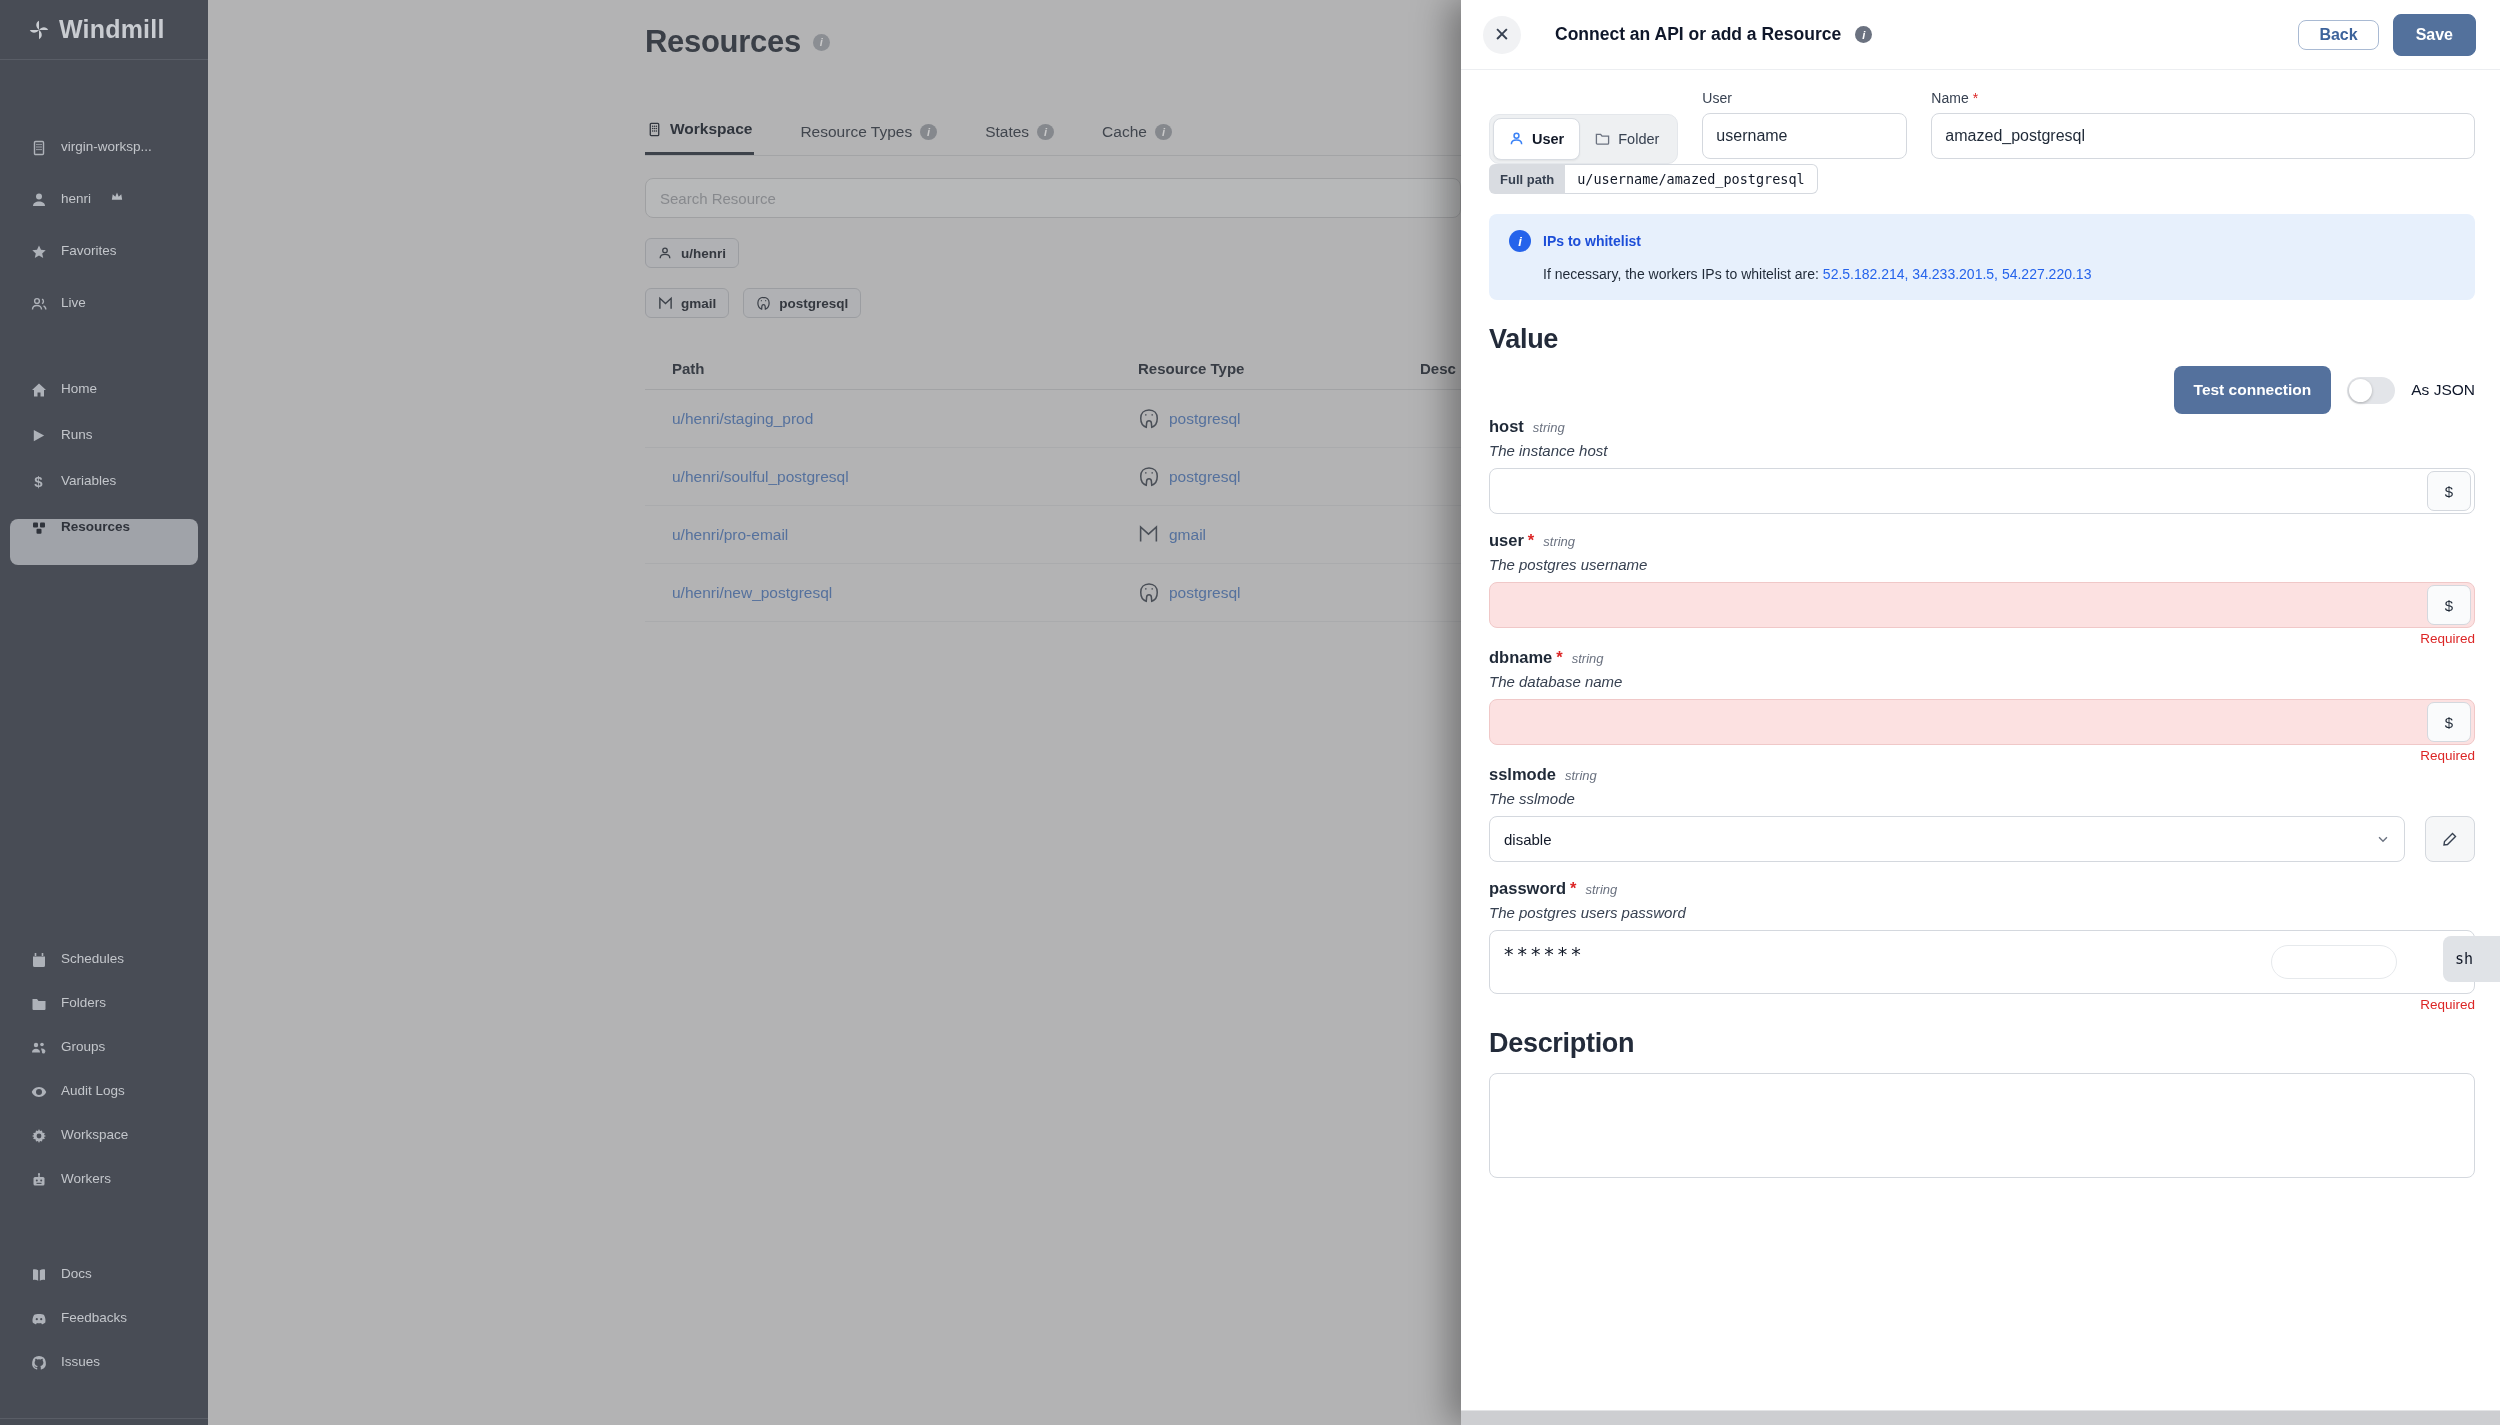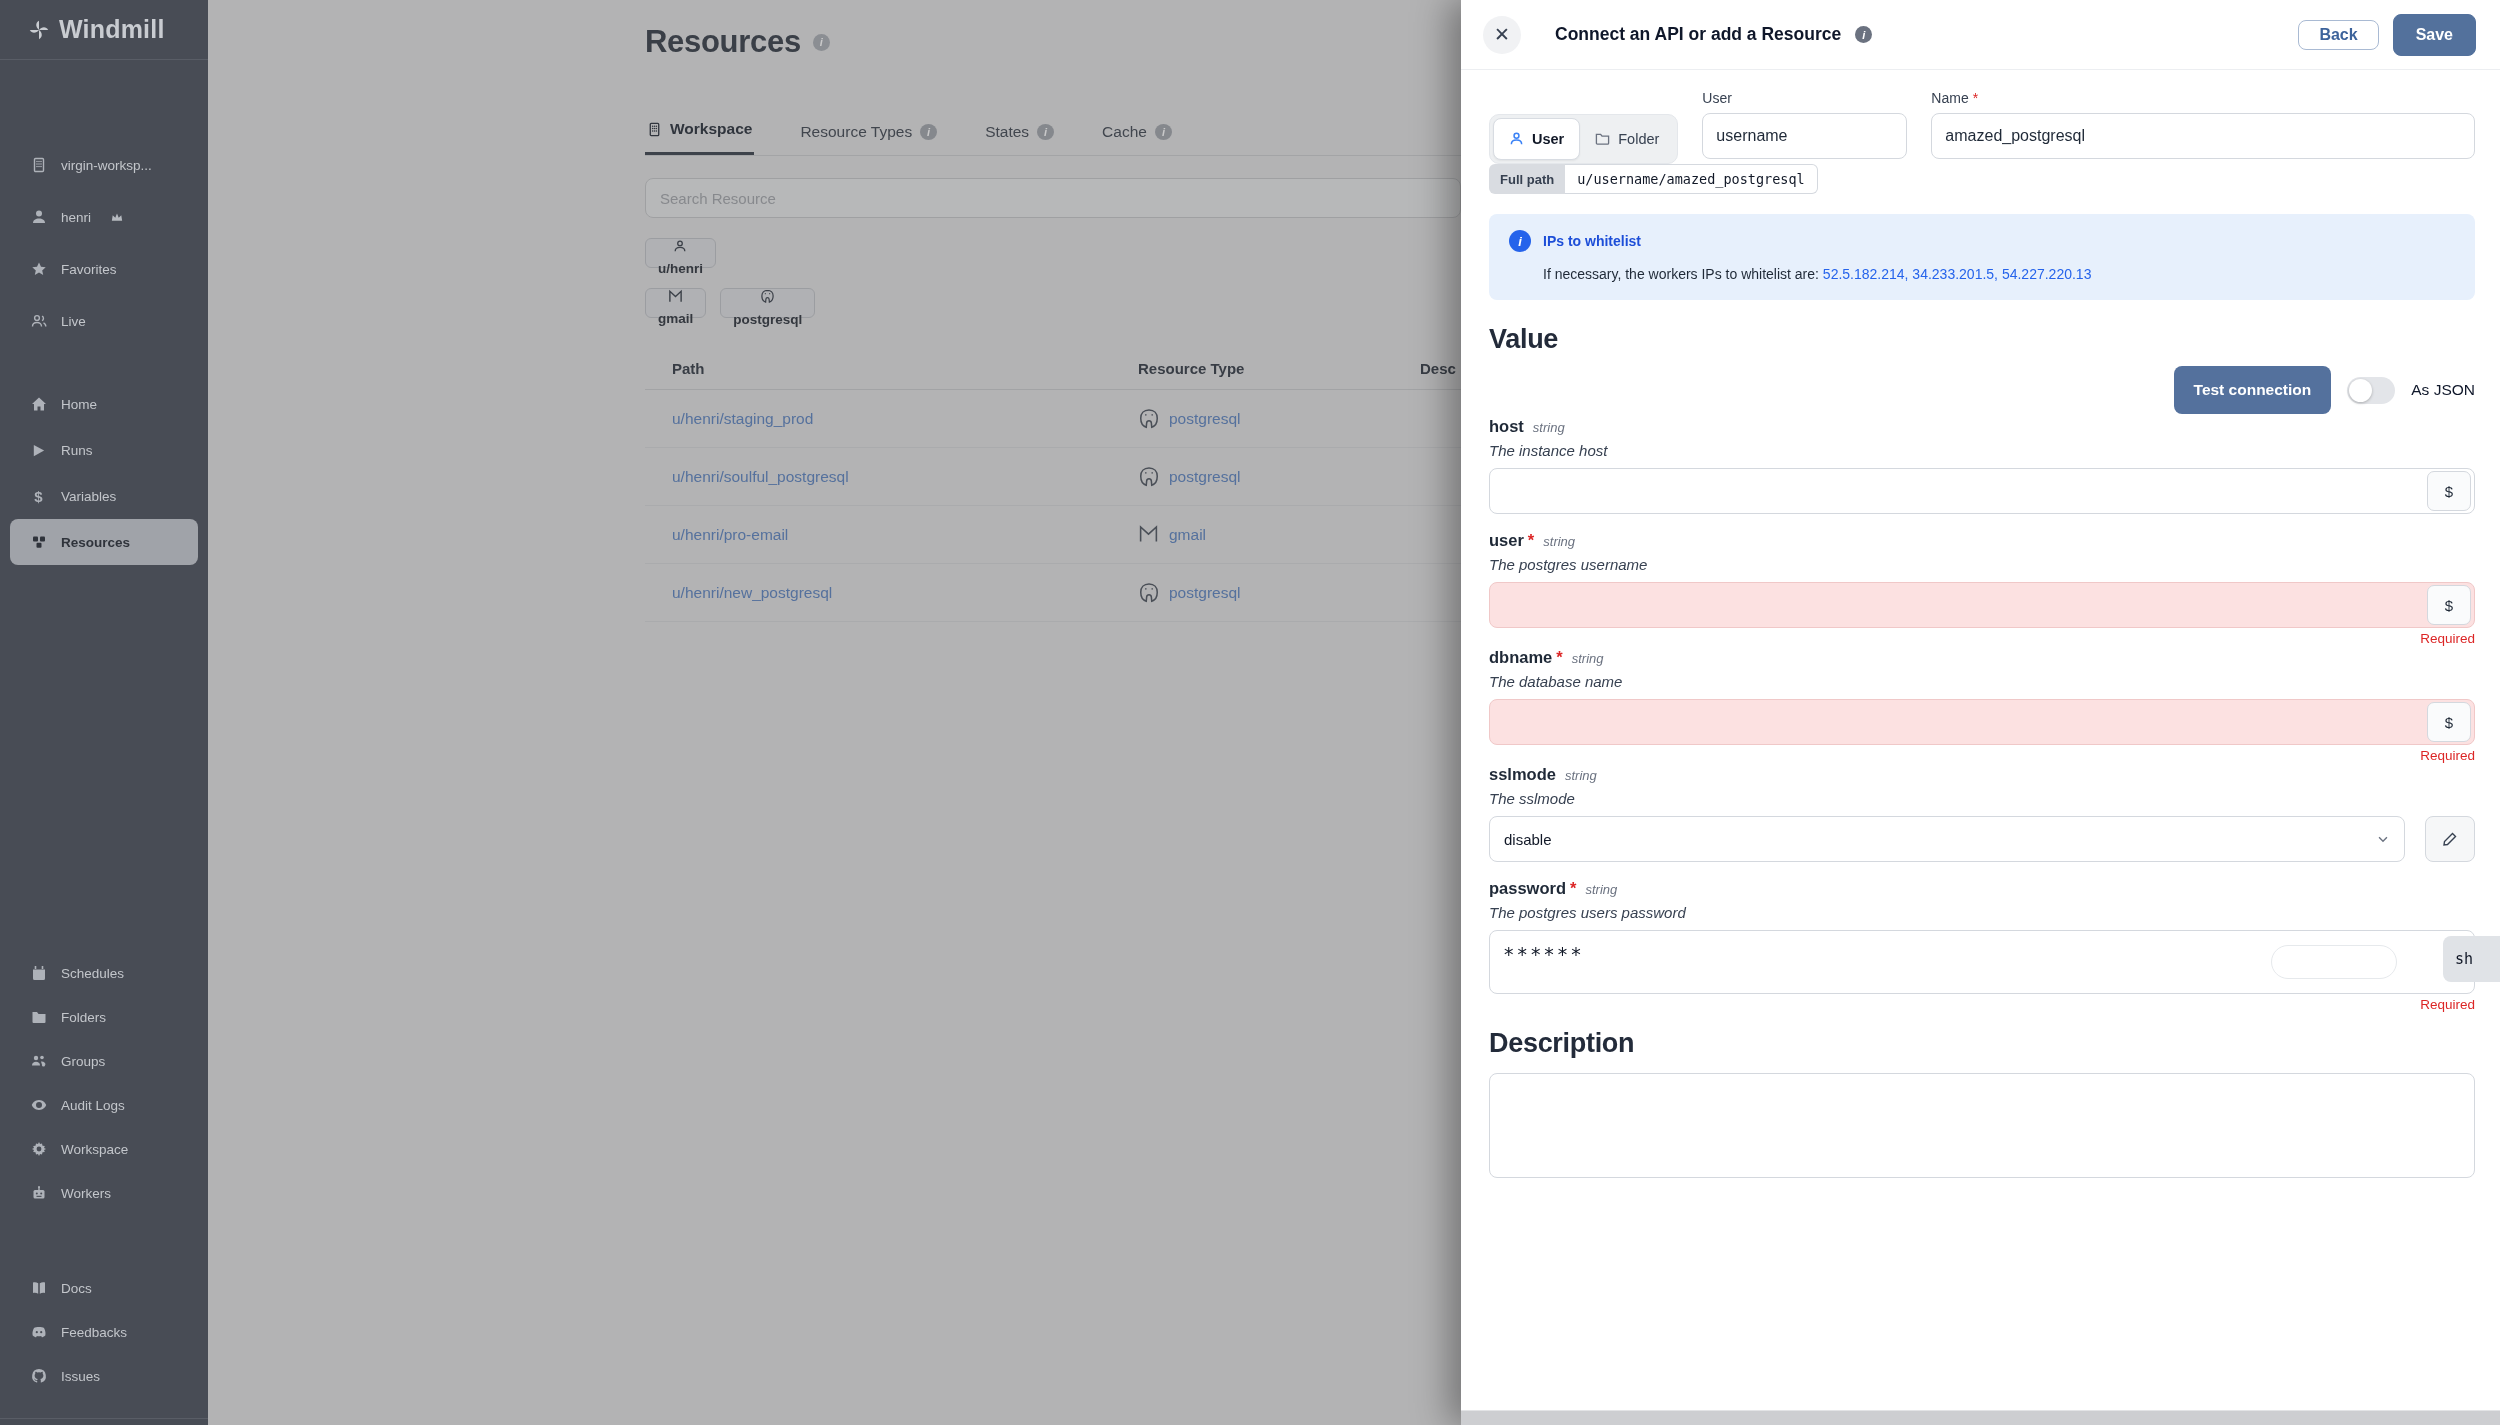--- a/index.html
+++ b/index.html
@@ -3,21 +3,21 @@
 <meta charset="utf-8">
 <style>
   * { margin:0; padding:0; box-sizing:border-box; }
   html,body { width:2500px; height:1425px; overflow:hidden; font-family:"Liberation Sans", sans-serif; background:#b3b3b4; }
 
   
   .sidebar { position:fixed; left:0; top:0; width:208px; height:1425px; background:#484c55; color:#c5c8cc; z-index:2; }
   .brand { height:60px; display:flex; align-items:center; gap:9px; padding-left:28px; border-bottom:1px solid #595d66; }
   .brand-name { font-size:25px; font-weight:bold; color:#c9ccd1; letter-spacing:.2px; }
   .side-sec { list-style:none; }
-  .side-item { display:flex; align-items:center; gap:14px; padding-left:30px; font-size:13.5px; color:#c3c6cb; cursor:pointer; }
+  .side-item { display:flex; align-items:flex-start; gap:14px; padding-left:30px; font-size:13.5px; color:#c3c6cb; cursor:pointer; }
   .side-item .sicon { width:17px; height:17px; flex:0 0 17px; color:#aeb2b9; display:flex; align-items:center; justify-content:center; }
   .sec-top { padding-top:79px; } .sec-top .side-item { height:52px; }
   .sec-main { padding-top:34px; } .sec-main .side-item { height:46px; }
   .sec-admin { padding-top:386px; } .sec-admin .side-item { height:44px; }
   .sec-footer { padding-top:51px; } .sec-footer .side-item { height:44px; }
   .side-item.active { background:#a0a3a9; color:#2f333b; border-radius:8px; margin:0 10px; padding-left:20px; font-weight:bold; }
   .side-item.active .sicon { color:#2f333b; }
   .side-divider { border-top:1px solid #595d66; margin-top:20px; }
   .crown { color:#b6bac0; margin-left:6px; }
   .dollar-glyph { font-size:15px; font-weight:bold; }
@@ -28,21 +28,21 @@
   .page-head { display:flex; align-items:center; gap:12px; padding-top:24px; }
   .page-title { font-size:31px; font-weight:bold; color:#3a3f47; letter-spacing:-.3px; }
   .info-dot { width:17px; height:17px; border-radius:50%; background:#8b8e93; color:#c9c9ca; font-size:11px; font-weight:bold; display:inline-flex; align-items:center; justify-content:center; font-style:italic; flex:0 0 17px; }
   .tabs { display:flex; align-items:flex-end; gap:44px; margin-top:50px; border-bottom:1px solid #a3a4a6; width:816px; }
   .tab { display:flex; align-items:center; gap:8px; font-size:15.5px; color:#41464e; padding:10px 2px 14px; cursor:pointer; }
   .tab.active { border-bottom:3px solid #3d424a; color:#30353d; font-weight:bold; }
   .tab .info-dot { width:16px; height:16px; background:#85888d; }
   .search-input { margin-top:22px; width:816px; height:40px; border:1px solid #9fa0a2; border-radius:8px; background:#b7b8b9; padding:0 14px; font-size:15px; color:#3c4149; outline:none; }
   .search-input::placeholder { color:#87898d; }
   .chips-row { margin-top:20px; display:flex; gap:14px; }
-  .chip { display:inline-flex; align-items:center; gap:8px; height:30px; padding:0 12px; border:1px solid #9b9da1; border-radius:6px; background:#b0b1b4; font-size:13.5px; font-weight:bold; color:#34383f; cursor:pointer;flex-direction:column; }
+  .chip { display:inline-flex; align-items:center; gap:8px; height:30px; padding:0 12px; border:1px solid #9b9da1; border-radius:6px; background:#b0b1b4; font-size:13.5px; font-weight:bold; color:#34383f; cursor:pointer; }
   .chip .cicon { width:15px; height:15px; color:#3c4149; display:flex; }
   .rtable { margin-top:30px; width:830px; }
   .thead { display:flex; height:42px; align-items:center; border-bottom:1px solid #a2a3a5; font-size:15px; font-weight:bold; color:#383d45; }
   .trow { display:flex; height:58px; align-items:center; border-bottom:1px solid #aaabad; font-size:15.5px; }
   .col-path { width:493px; padding-left:27px; }
   .col-type { width:282px; display:flex; align-items:center; gap:9px; }
   .col-desc { flex:1; white-space:nowrap; overflow:hidden; }
   .tlink { color:#55719d; text-decoration:none; cursor:pointer; }
   .ticon { width:22px; height:22px; color:#4a4f57; display:flex; }
 

